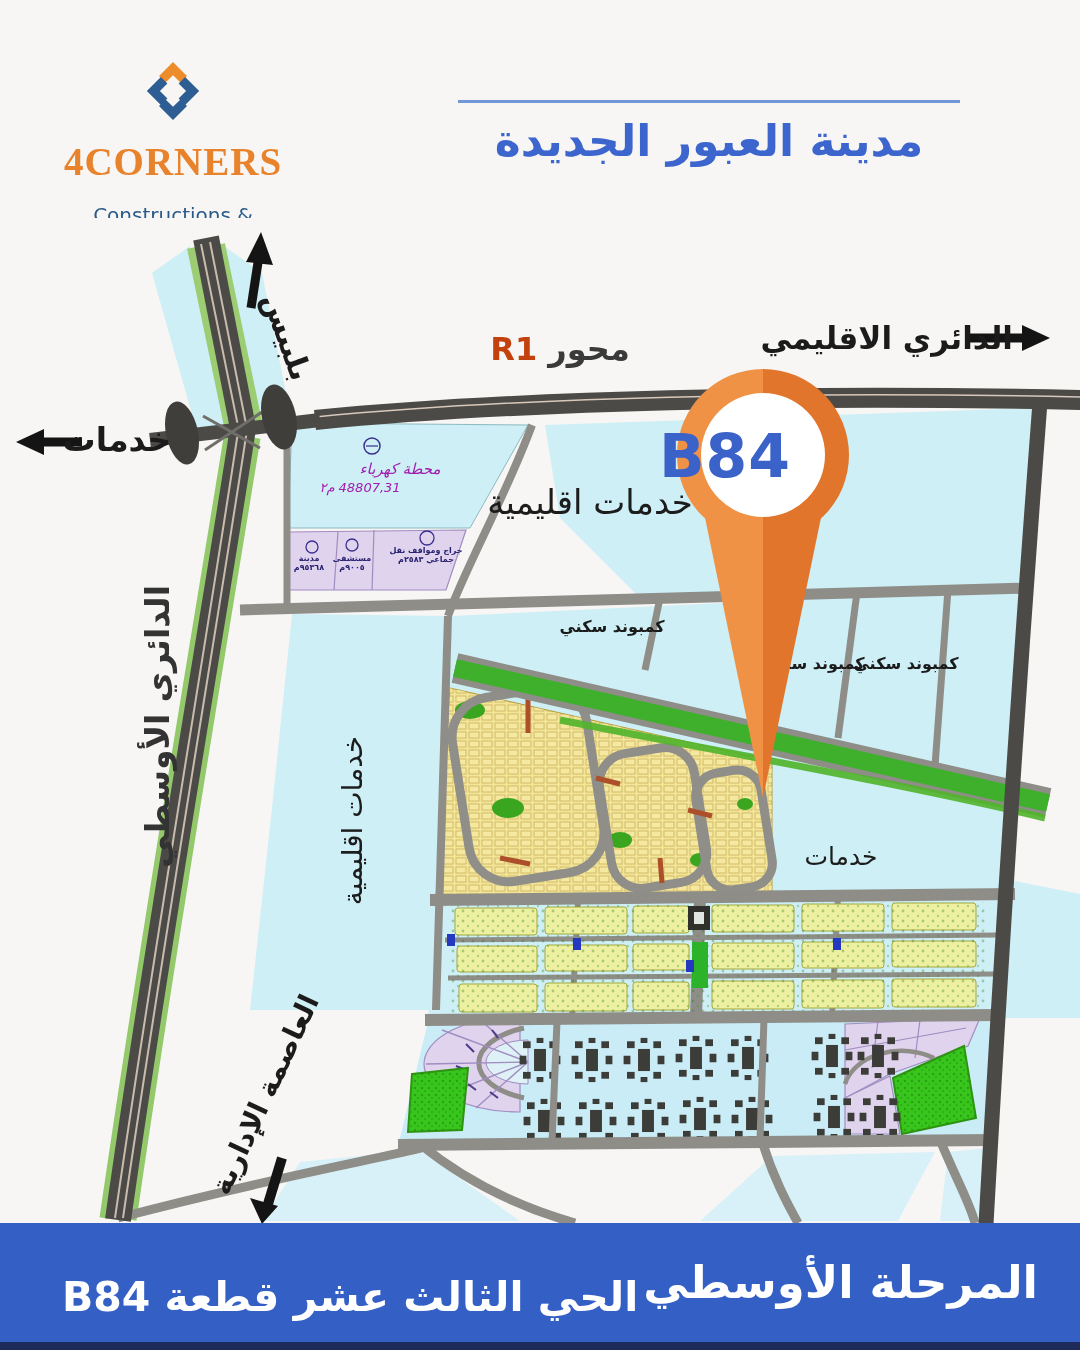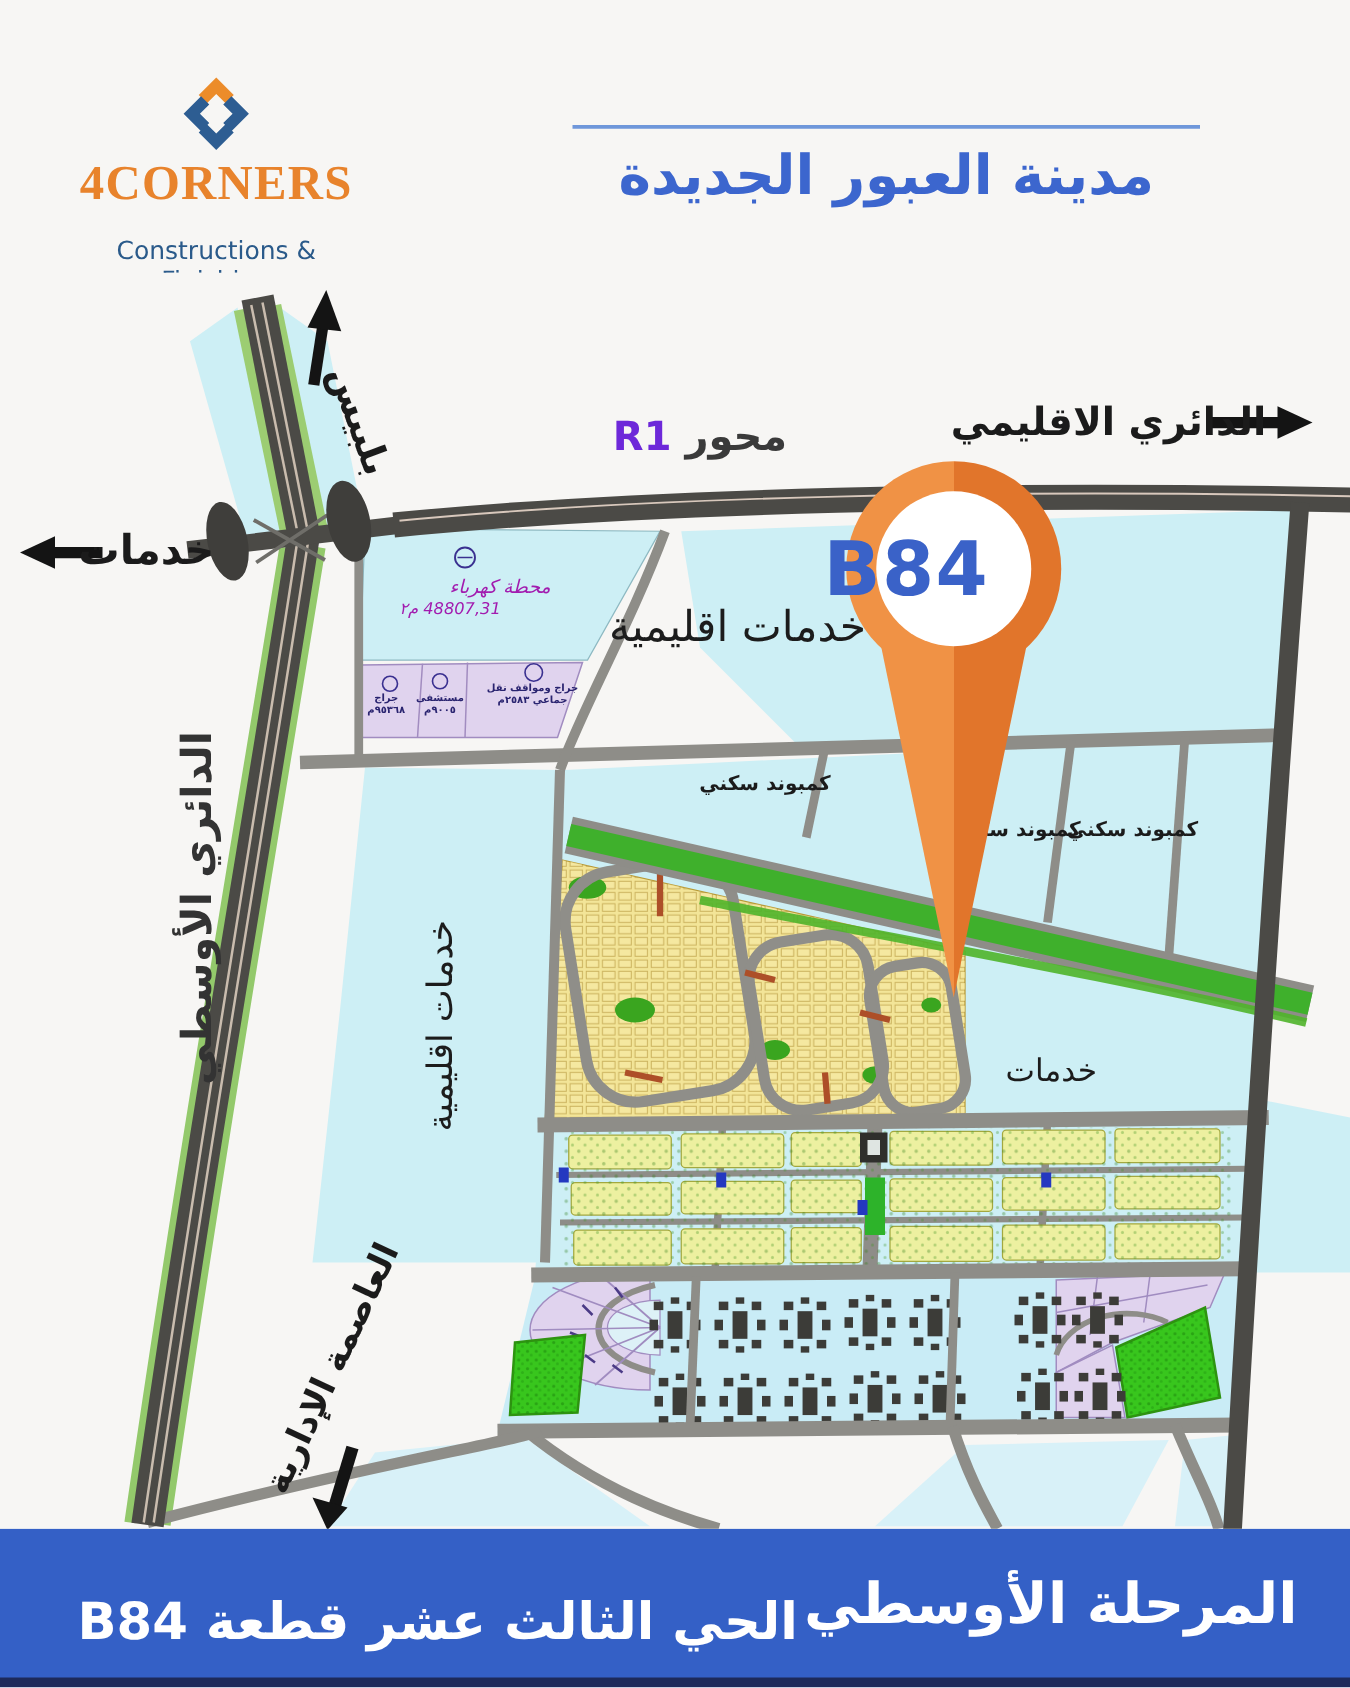--- a/index.html
+++ b/index.html
@@ -2,38 +2,38 @@
 <html><head>
 <meta charset="utf-8">
 <style>
   html,body{margin:0;padding:0;}
   .page{position:relative;width:1080px;height:1350px;background:#f7f6f4;overflow:hidden;
         font-family:"DejaVu Sans",sans-serif;}
   
   .logo{position:absolute;left:58px;top:60px;width:230px;text-align:center;}
   .logo svg{display:block;margin:0 auto;}
   .logo-name{font-family:"Liberation Serif","DejaVu Serif",serif;font-weight:bold;
-             font-size:39px;color:#e8832c;letter-spacing:1px;margin-top:2px;}
+             font-size:39px;color:#e8832c;letter-spacing:1px;margin-top:17px;}
   .logo-tag{font-size:20px;color:#2a5a8a;font-weight:500;margin-top:19px;}
   .titleblock{position:absolute;left:458px;top:100px;width:502px;text-align:center;}
   .titleline{height:3px;background:#6f97da;width:100%;}
   .title{margin:14px 0 0 0;font-size:44px;font-weight:bold;color:#3c66ce;line-height:1.1;}
   
   .map{position:absolute;left:0;top:218px;width:1080px;height:1005px;}
   .map svg{position:absolute;left:0;top:0;}
   .lbl{position:absolute;text-align:center;white-space:nowrap;color:#1b1b1b;
        font-weight:bold;transform-origin:center;}
   .lbl.soft{font-weight:400;color:#1c1c1c;}
   .layer-areas{position:absolute;left:0;top:0;width:100%;height:100%;z-index:2;}
   .layer-pin{z-index:3;}
   .layer-top{position:absolute;left:0;top:0;width:100%;height:100%;z-index:4;}
   .svg-base{z-index:1;}
   .hand{color:#a21caf;font-style:italic;font-weight:normal;}
   .tiny{font-size:8px;color:#2a2470;font-weight:600;white-space:normal;line-height:1.15;}
-  .r1{color:#6d28d9;}
+  .r1{color:#c2410c;}
   .pinlabel{font-size:60px;font-weight:bold;color:#3a62c8;letter-spacing:1px;}
   
   .footer{position:absolute;left:0;top:1223px;width:1080px;height:127px;background:#3460c6;}
   .f-right{position:absolute;right:42px;top:0;height:119px;display:flex;align-items:center;
            color:#fff;font-size:45px;font-weight:bold;}
   .f-left{position:absolute;left:62px;top:0;height:148px;display:flex;align-items:center;
           color:#fff;font-size:41px;font-weight:bold;}
   .f-strip{position:absolute;left:0;bottom:0;width:100%;height:8px;background:#1d2a5a;}
 </style>
 </head>
@@ -276,21 +276,21 @@
 
     <div class="layer-areas">
       <div class="lbl soft" dir="rtl" style="left:470px;top:264px;width:240px;font-size:34px;">خدمات اقليمية</div>
       <div class="lbl soft" dir="rtl" style="left:222px;top:586px;width:260px;font-size:28px;transform:rotate(-90deg);">خدمات اقليمية</div>
       <div class="lbl soft" dir="rtl" style="left:781px;top:624px;width:120px;font-size:25px;">خدمات</div>
       <div class="lbl" dir="rtl" style="left:552px;top:399px;width:120px;font-size:16px;font-weight:600;">كمبوند سكني</div>
       <div class="lbl" dir="rtl" style="left:752px;top:436px;width:120px;font-size:16px;font-weight:600;">كمبوند سكني</div>
       <div class="lbl" dir="rtl" style="left:846px;top:436px;width:120px;font-size:16px;font-weight:600;">كمبوند سكني</div>
       <div class="lbl hand" dir="rtl" style="left:340px;top:242px;width:120px;font-size:15px;">محطة كهرباء</div>
       <div class="lbl hand" dir="rtl" style="left:300px;top:262px;width:120px;font-size:13px;">48807,31 م٢</div>
-      <div class="lbl tiny" dir="rtl" style="left:286px;top:336px;width:46px;">جراج ٩٥٣٦٨م</div>
+      <div class="lbl tiny" dir="rtl" style="left:286px;top:336px;width:46px;">مدينة ٩٥٣٦٨م</div>
       <div class="lbl tiny" dir="rtl" style="left:328px;top:336px;width:48px;">مستشفى ٩٠٠٥م</div>
       <div class="lbl tiny" dir="rtl" style="left:384px;top:328px;width:84px;">جراج ومواقف نقل جماعي ٢٥٨٣م</div>
     </div>
 
     <svg class="layer-pin" width="1080" height="1005" viewBox="0 0 1080 1005">
       <defs>
         <linearGradient id="pingrad" x1="0" y1="0" x2="1" y2="0">
           <stop offset="0" stop-color="#f09245"></stop>
             <stop offset="0.5" stop-color="#f09245"></stop>
           <stop offset="0.5" stop-color="#e1752b"></stop>

